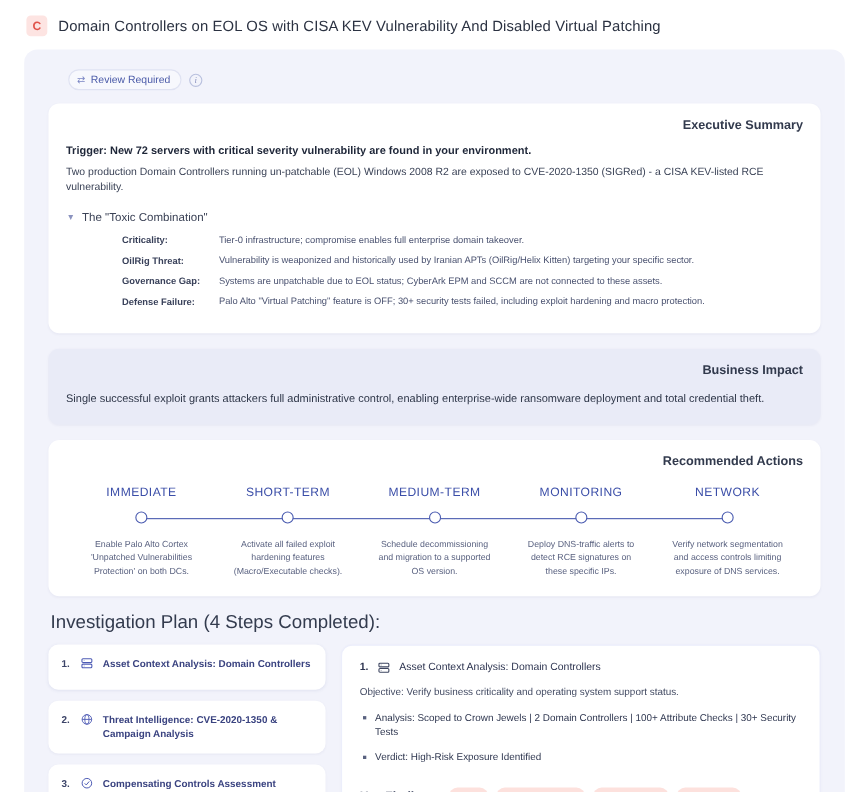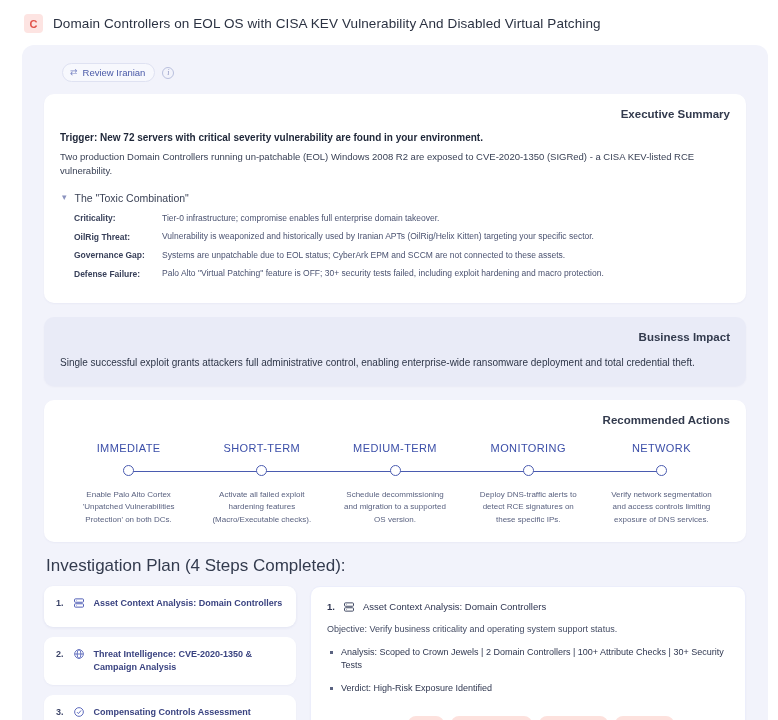--- a/index.html
+++ b/index.html
@@ -75,21 +75,21 @@
     font-size: 9.5px; color:#3a4256; line-height: 1.45; margin-bottom: 14px;
   }
   .collapse-head {
     display:flex; align-items:center; gap:8px;
     font-size: 10.5px; color:#3b4considered; color:#3b4256; margin: 0 0 9px 2px;
   }
   .chev {
     color:#8b93bf; font-size: 9px; display:inline-block; transform: translateY(-1px);
   }
   .toxic-list { margin: 0; padding: 0 0 0 14px; }
-  .toxic-row { display:flex; margin-bottom: 7px; }
+  .toxic-row { display:flex; margin-bottom: 7px; margin-left: 37px; }
   .toxic-key {
     flex: 0 0 88px; font-size: 8.5px; color:#39415a; font-weight: 600;
     padding-top: .5px;
   }
   .toxic-val { font-size: 8.5px; color:#4a5270; line-height: 1.35; }
 
   
   .impact-text { font-size: 10px; color:#2e3648; line-height:1.5; }
 
   
@@ -169,21 +169,21 @@
   <div class="header">
     <div class="sev-badge">C</div>
     <div class="header-title">Domain Controllers on EOL OS with CISA KEV Vulnerability And Disabled Virtual Patching</div>
   </div>
 
   <div class="shell">
 
     <div class="chip-row">
       <div class="chip">
         <span class="glyph">⇄</span>
-        <span>Review Iranian</span>
+        <span>Review Required</span>
       </div>
       <div class="info-circle">i</div>
     </div>
 
     <div class="card">
       <div class="card-title">Executive Summary</div>
       <div class="trigger">Trigger: New 72 servers with critical severity vulnerability are found in your environment.</div>
       <div class="summary-line">Two production Domain Controllers running un-patchable (EOL) Windows 2008 R2 are exposed to CVE-2020-1350 (SIGRed) - a CISA KEV-listed RCE vulnerability.</div>
 
       <div class="collapse-head">

